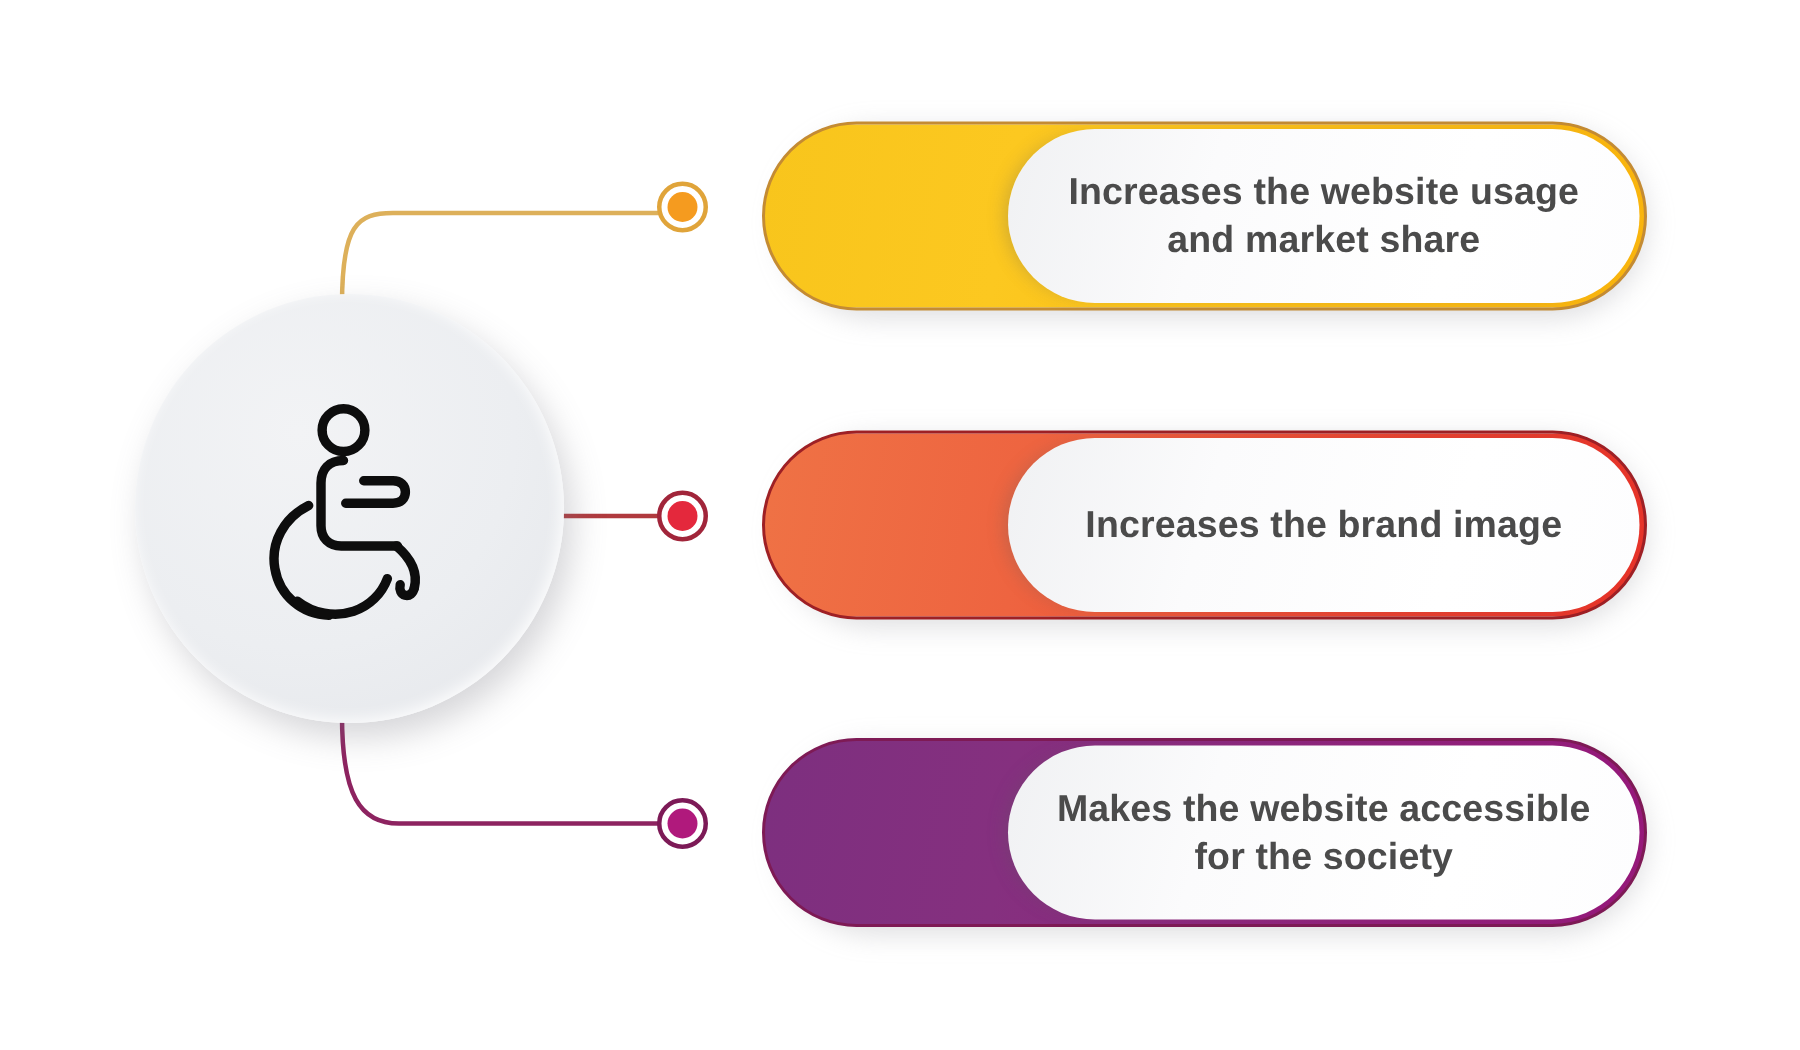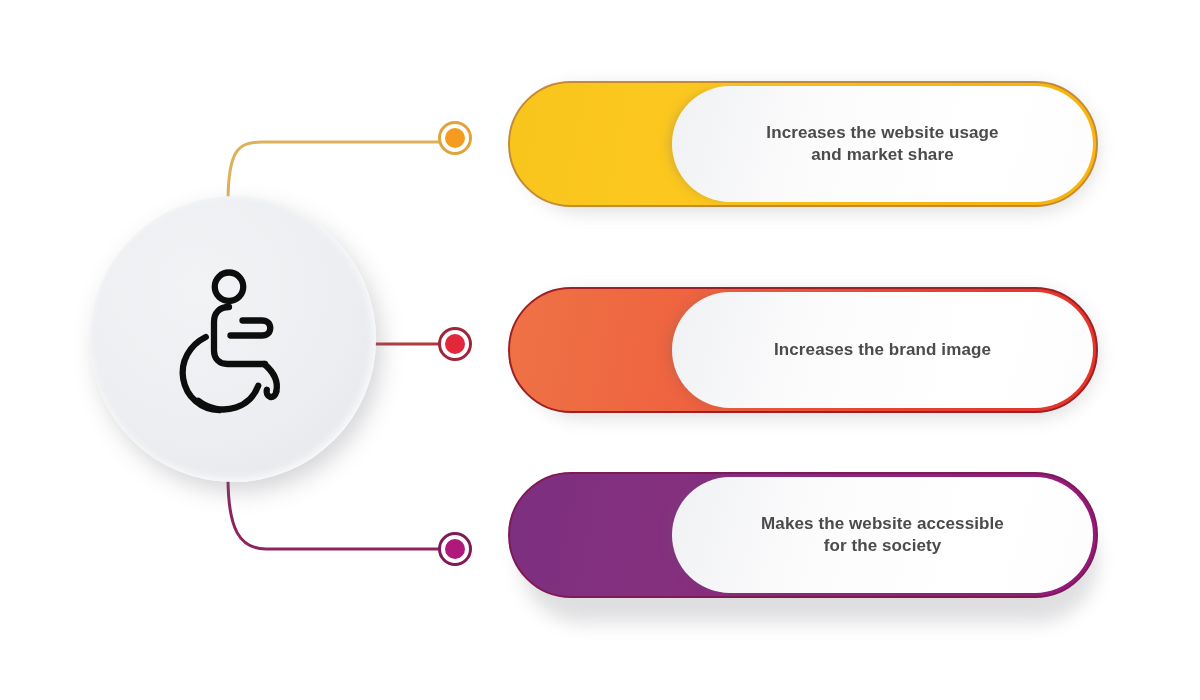--- a/index.html
+++ b/index.html
@@ -83,21 +83,21 @@
     bottom: 3px;
     border-radius: 60px;
     background: linear-gradient(105deg, #f0f1f3 0%, #fbfbfc 32%, #ffffff 70%, #fdfdfe 100%);
     display: flex;
     align-items: center;
     justify-content: center;
     box-shadow: -7px 0 12px -5px rgba(90,90,95,0.28);
   }
   .pill-text {
     color: #4b4b4b;
-    font-size: 17px;
+    font-size: 25px;
     font-weight: bold;
     line-height: 1.28;
     text-align: center;
     letter-spacing: 0.1px;
     padding: 0 26px;
     white-space: pre-line;
   }
 
   
   #pill-0 {
@@ -110,21 +110,21 @@
   
   #pill-1 {
     top: 287px;
     background: linear-gradient(100deg, #ef7245 0%, #ee6440 30%, #e9402f 72%, #e63329 100%);
     border: 2px solid #9e2025;
   }
   #pill-1-shadow { top: 292px; }
 
   
   #pill-2 {
-    top: 472px;
+    top: 492px;
     background: linear-gradient(100deg, #7d2f7f 0%, #85307f 28%, #92207c 70%, #96187a 100%);
     border: 2px solid #7e1a55;
   }
   #pill-2-shadow { top: 497px; }
 
   
   .node {
     position: absolute;
     width: 34px;
     height: 34px;

